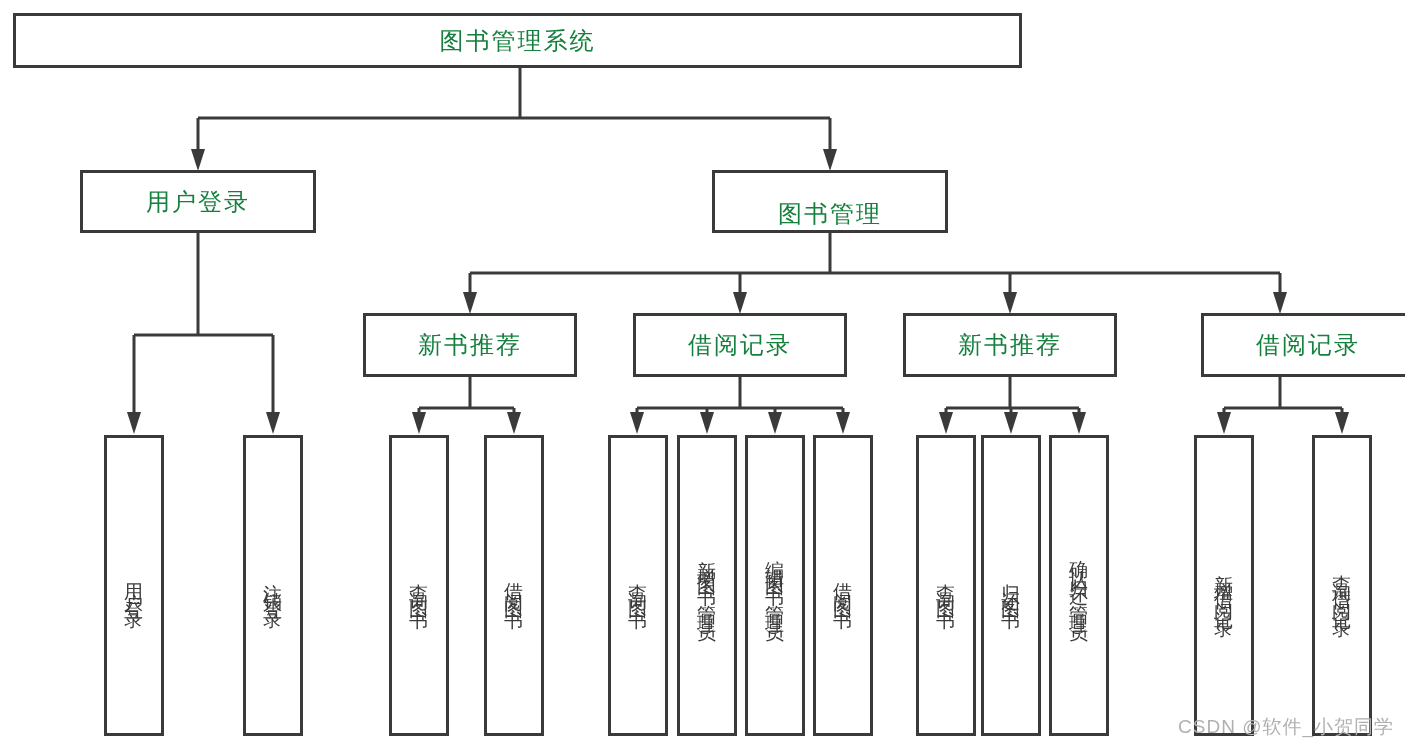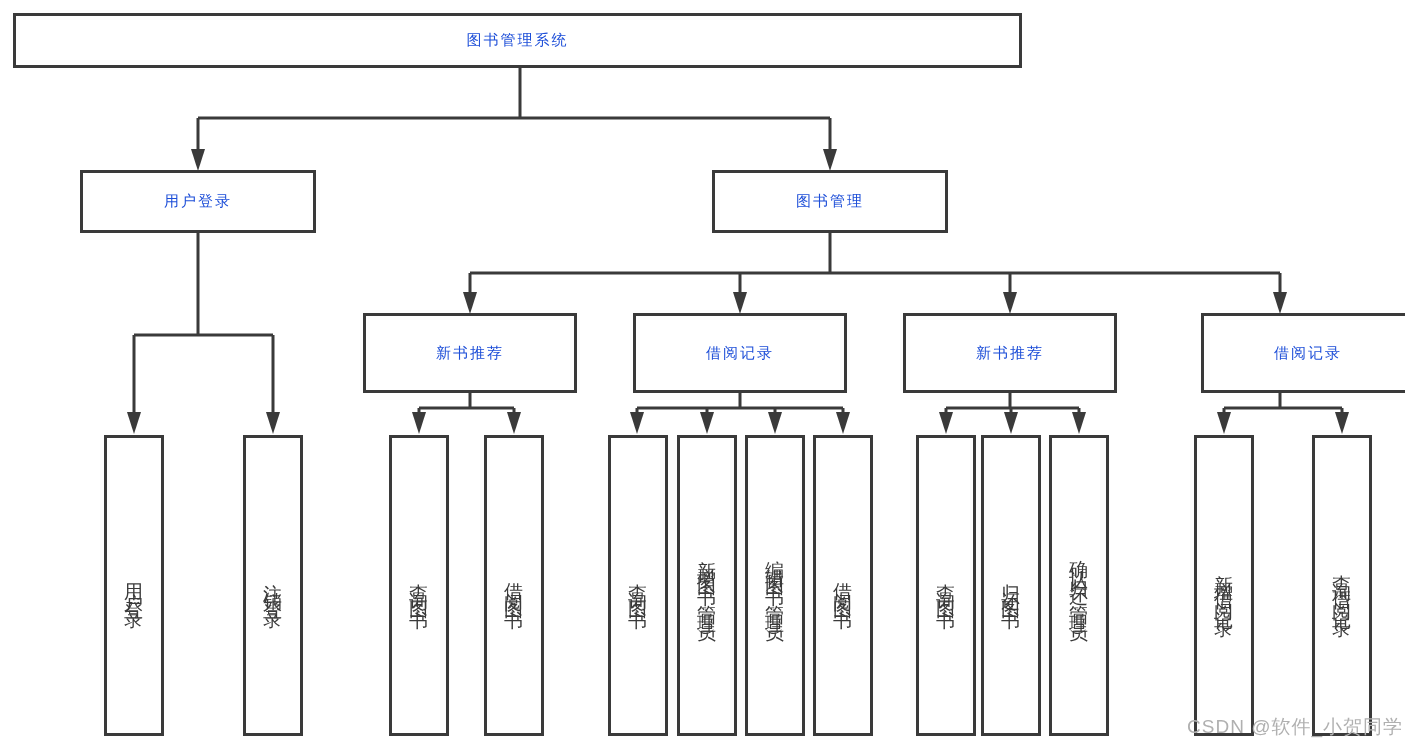--- a/index.html
+++ b/index.html
@@ -25,41 +25,41 @@
   .node {
     position: absolute;
     box-sizing: border-box;
     border: 3px solid #3a3a3a;
     background: #ffffff;
     display: flex;
     align-items: center;
     justify-content: center;
   }
   .h-label {
-    font-size: 15px;
+    font-size: 24px;
     letter-spacing: 2px;
-    color: #1d4ed8;
+    color: #15803d;
     white-space: nowrap;
   }
   .v-label {
     writing-mode: vertical-rl;
     text-orientation: upright;
     font-size: 19px;
     line-height: 1;
     letter-spacing: 9px;
     color: #3a3a3a;
     white-space: nowrap;
   }
   
   .n-root          { left: 13px;   top: 13px;  width: 1009px; height: 55px; }
   
   .n-user-login    { left: 80px;   top: 170px; width: 236px;  height: 63px; }
-  .n-book-mgmt     { left: 712px;  top: 170px; width: 236px;  height: 63px; }
+  .n-book-mgmt     { left: 712px;  top: 170px; width: 236px;  height: 63px; align-items: flex-end; }
   
-  .lvl3            { top: 313px; width: 214px; height: 80px; }
+  .lvl3            { top: 313px; width: 214px; height: 64px; }
   .n-new-book      { left: 363px; }
   .n-book-borrow   { left: 633px; }
   .n-cur-borrow    { left: 903px; }
   .n-borrow-rec    { left: 1173px; margin-left: 28px; }
   
   .leaf            { top: 435px; width: 60px; height: 301px; }
   .n-leaf-login    { left: 104px; }
   .n-leaf-logout   { left: 243px; }
   .n-leaf-query-a  { left: 389px; }
   .n-leaf-borrow-a { left: 484px; }
@@ -67,21 +67,21 @@
   .n-leaf-add-book { left: 677px; }
   .n-leaf-edit-book{ left: 745px; }
   .n-leaf-borrow-b { left: 813px; }
   .n-leaf-query-c  { left: 916px; }
   .n-leaf-return   { left: 981px; }
   .n-leaf-confirm  { left: 1049px; }
   .n-leaf-add-rec  { left: 1194px; }
   .n-leaf-query-rec{ left: 1312px; }
   .watermark {
     position: absolute;
-    right: 2px;
+    right: 11px;
     bottom: 7px;
     font-size: 19px;
     color: #b0b0b0;
     letter-spacing: 1px;
     white-space: nowrap;
   }
 </style>
 </head>
 <body>
 

